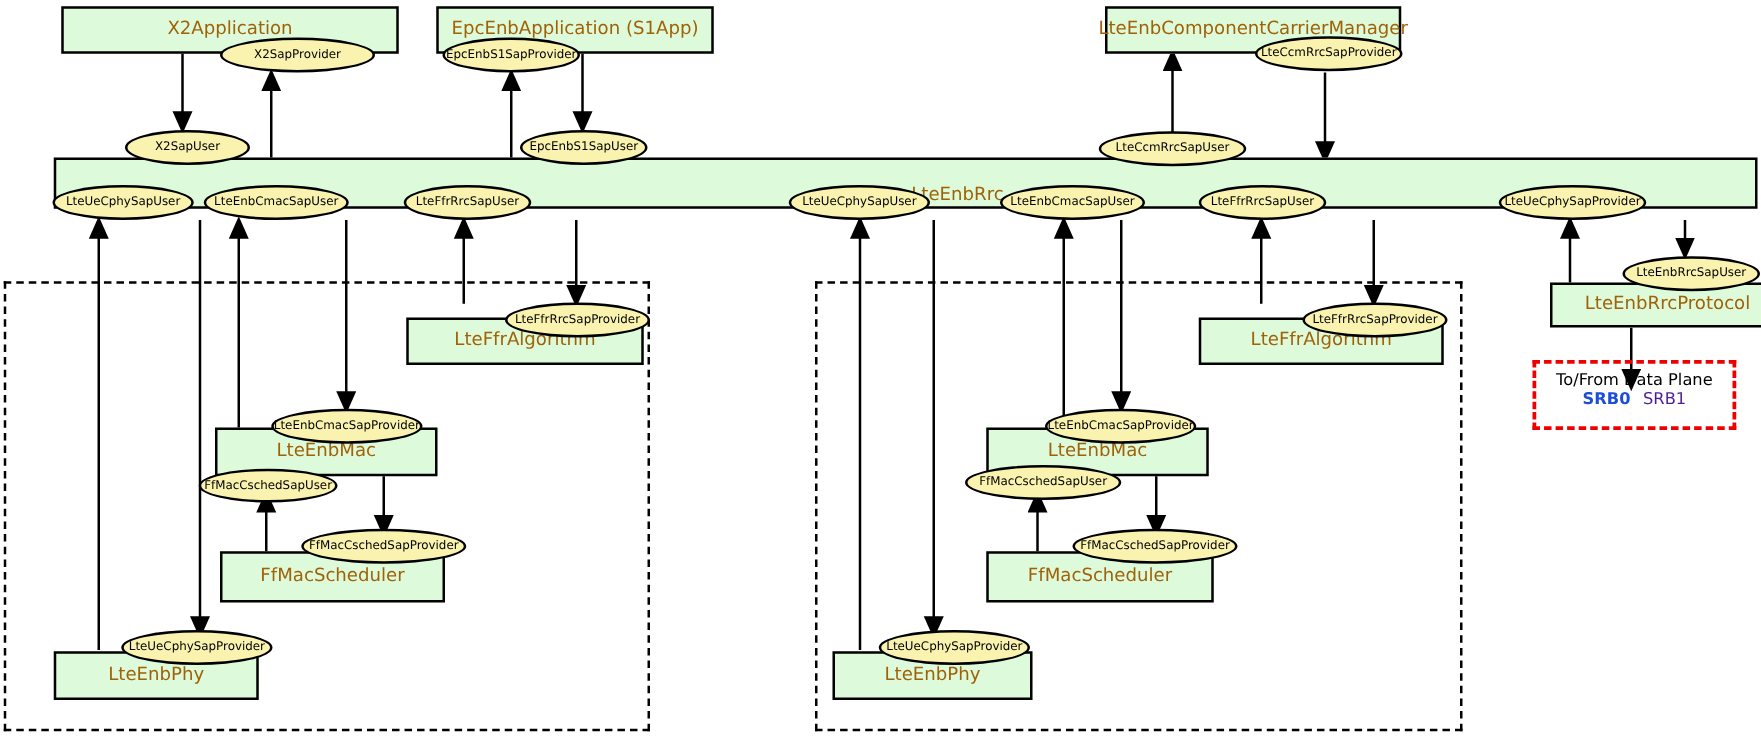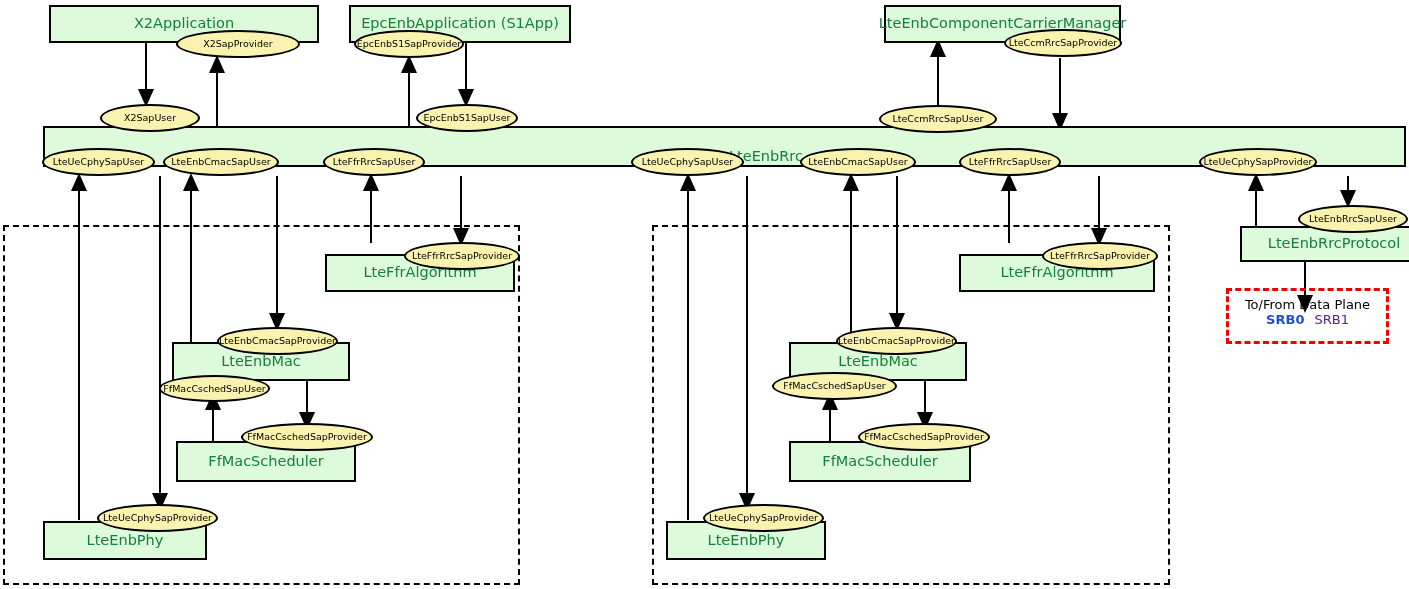--- a/index.html
+++ b/index.html
@@ -1,19 +1,19 @@
 <!DOCTYPE html>
 <html><head>
 <meta charset="utf-8">
 <style>
   html,body{margin:0;padding:0;background:#ffffff;}
   #stage{position:relative;width:1409px;height:589px;background:#ffffff;
          font-family:"DejaVu Sans","Liberation Sans",sans-serif;overflow:hidden;}
   .box{position:absolute;background:#ddfadb;border:2px solid #000;box-sizing:border-box;
-       display:flex;align-items:center;justify-content:center;color:#15803d;font-size:14.5px;
+       display:flex;align-items:center;justify-content:center;color:#a16207;font-size:14.5px;
        text-align:center;line-height:1.1;}
   .sap{position:absolute;background:#faf3b0;border:2px solid #000;border-radius:50%;
        box-sizing:border-box;display:flex;align-items:center;justify-content:center;
        color:#000;font-size:9.5px;text-align:left;line-height:1;white-space:nowrap;
        overflow:visible;}
   .dashbox{position:absolute;border:2.5px dashed #000;box-sizing:border-box;}
   .reddash{position:absolute;border:3px dashed #ee0000;box-sizing:border-box;}
   svg.wires{position:absolute;left:0;top:0;width:1409px;height:589px;pointer-events:none;}
   .dp{position:absolute;text-align:center;font-size:13px;color:#000;line-height:1.15;}
   .dp .srb0{color:#1d4ed8;font-weight:bold;}

